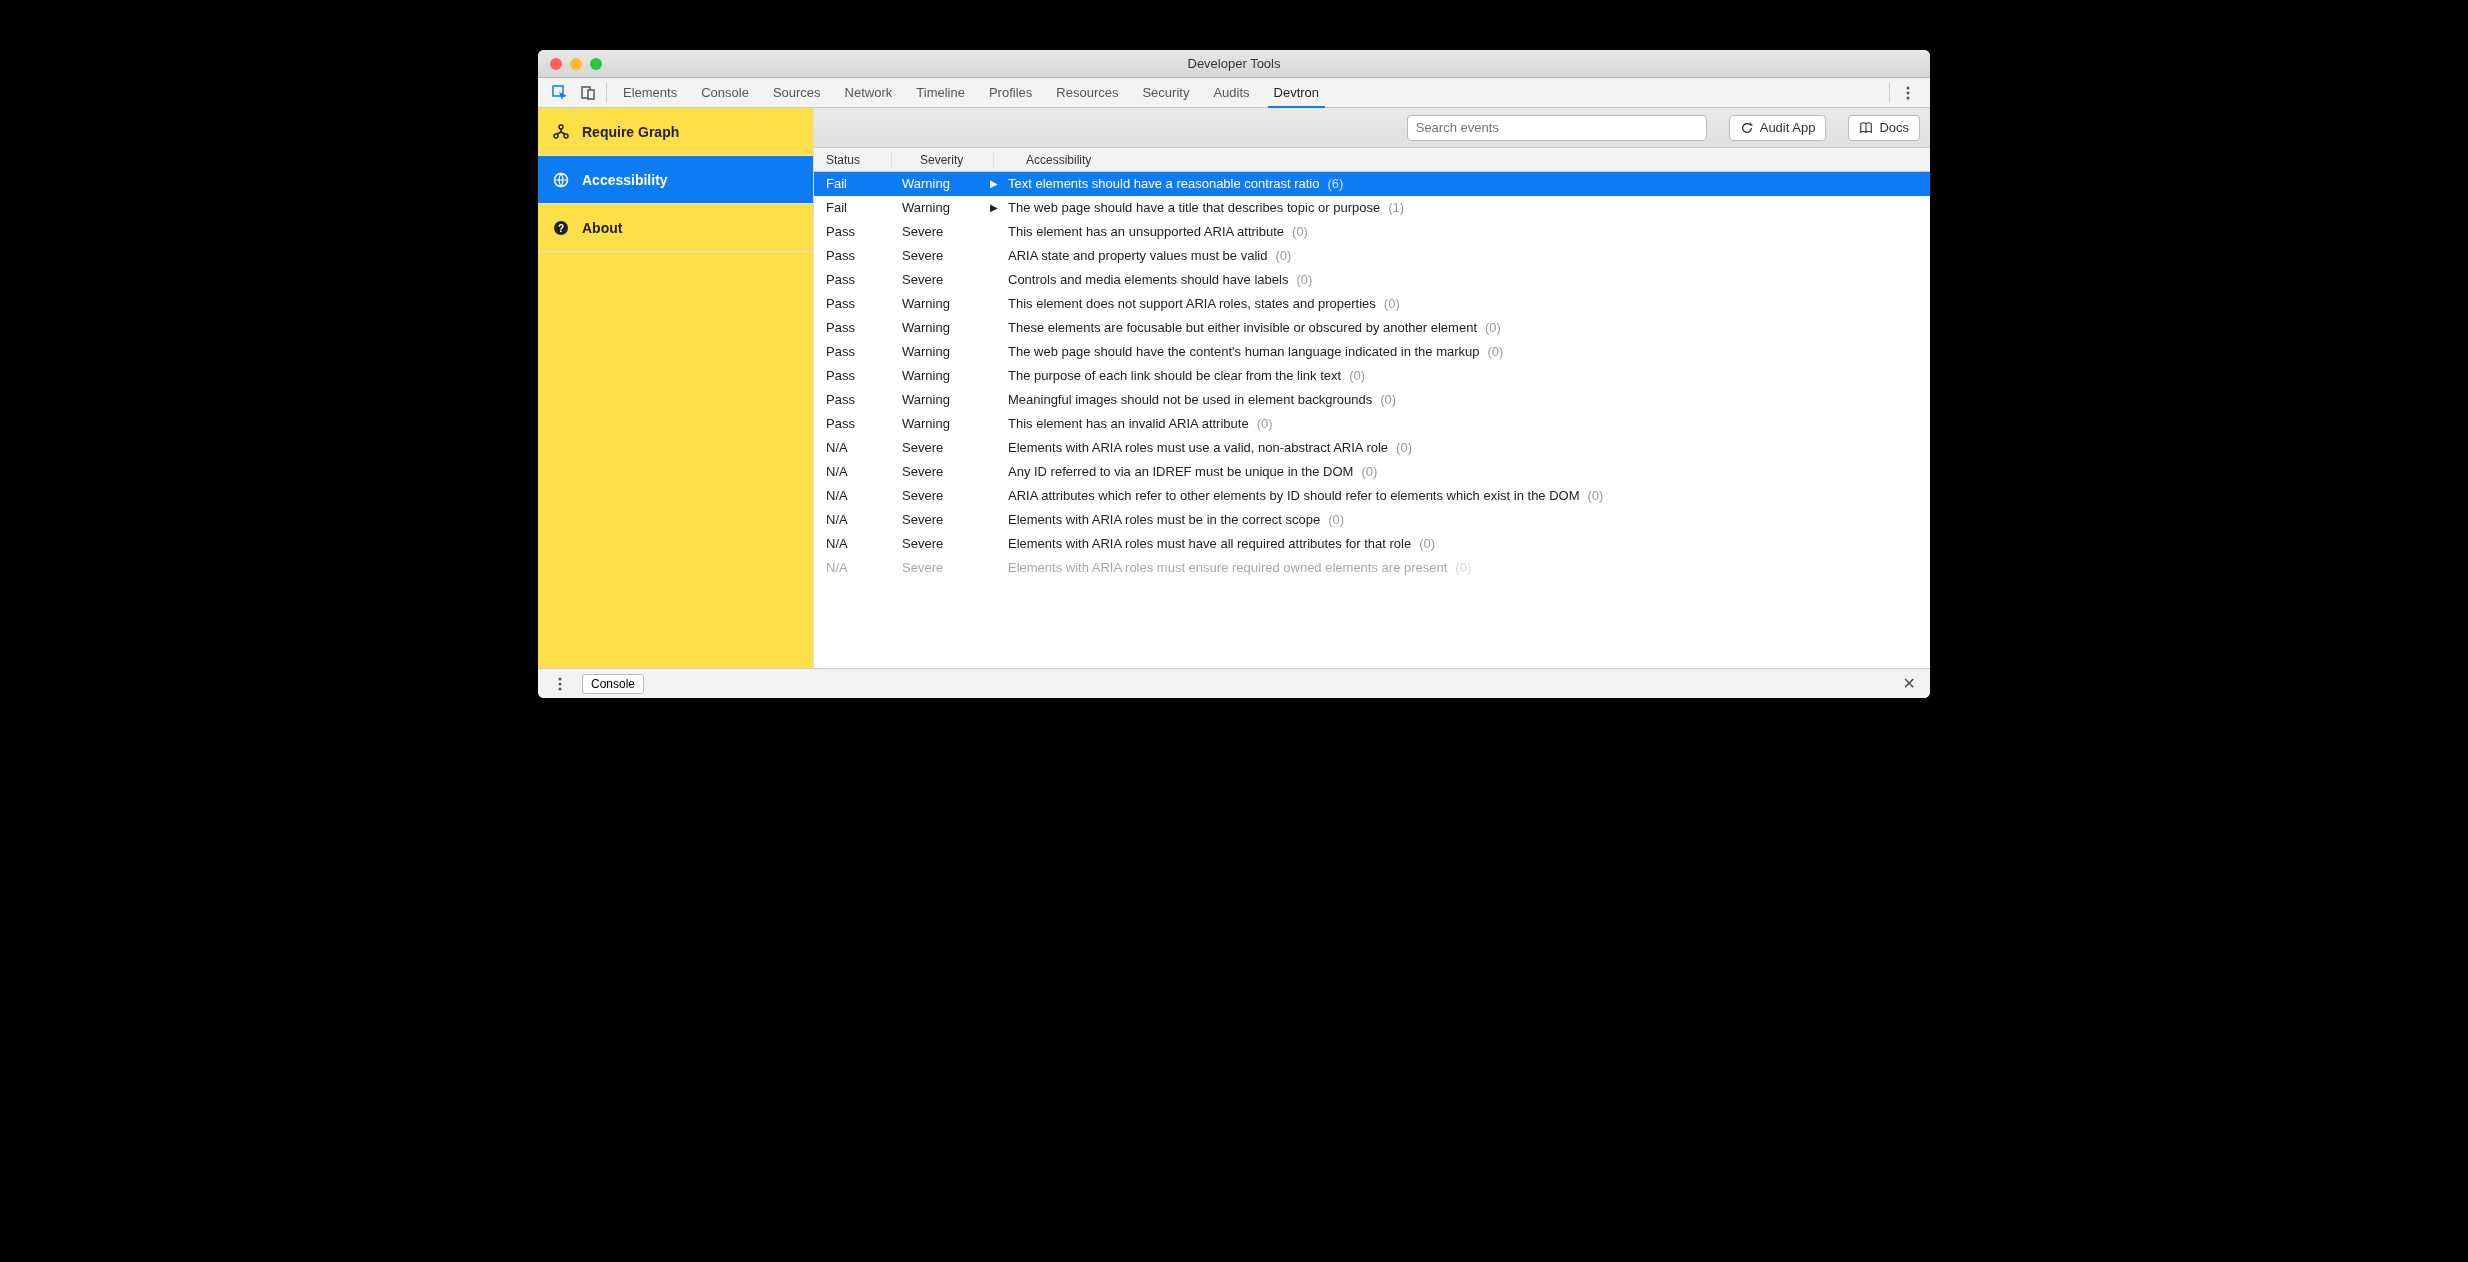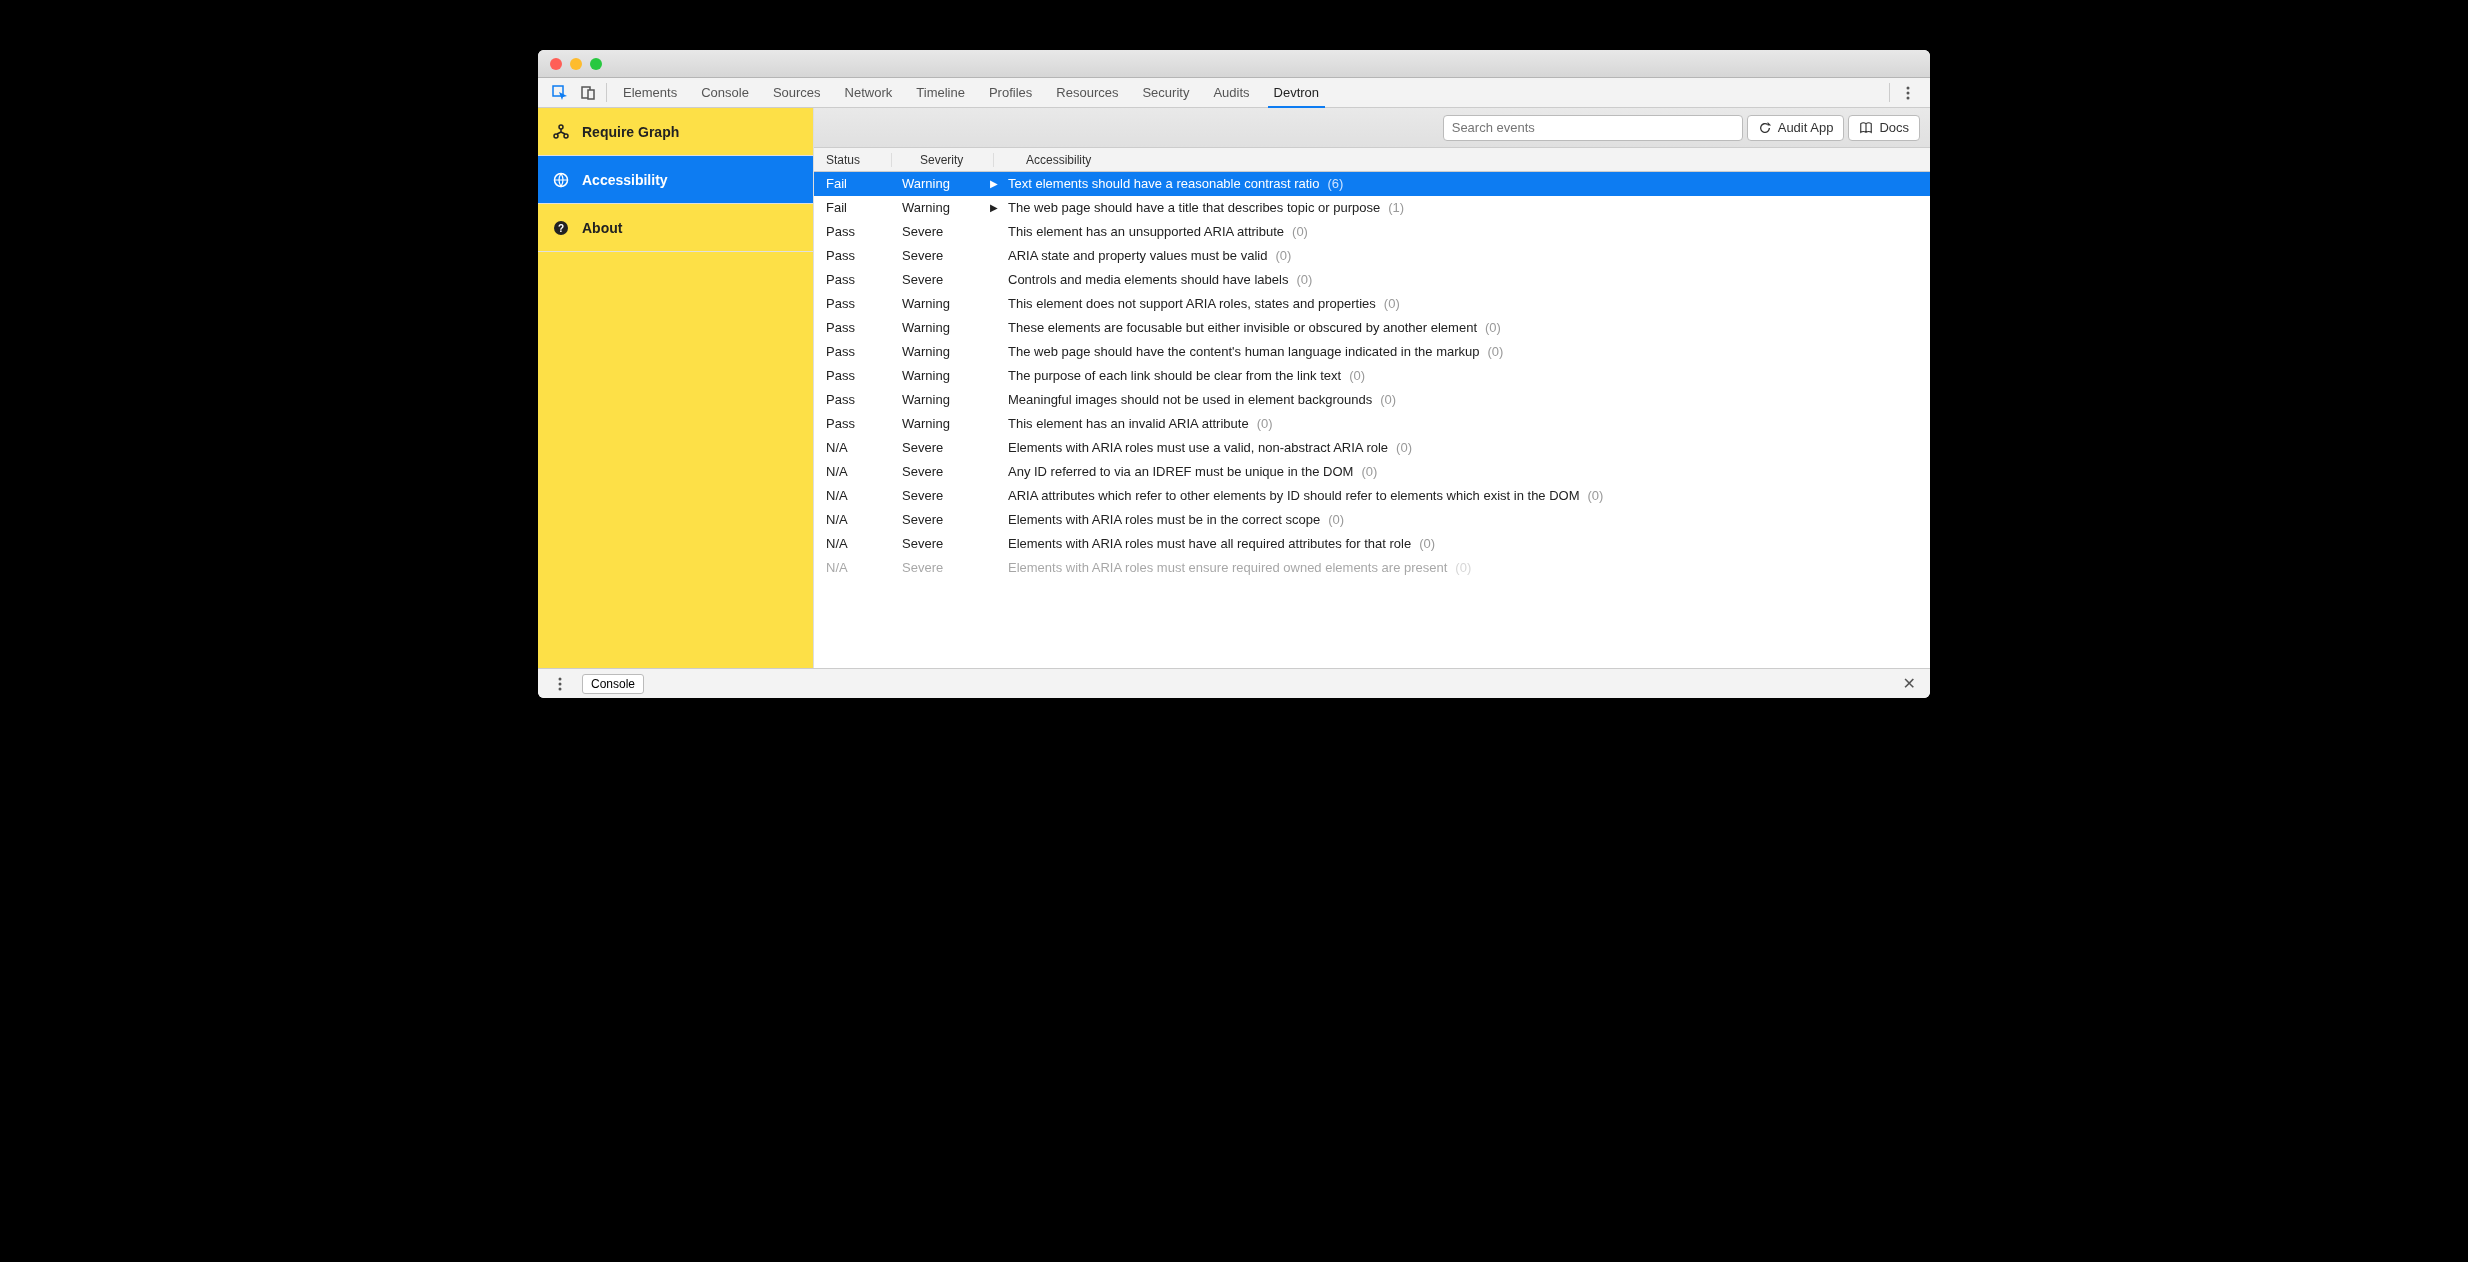--- a/index.html
+++ b/index.html
@@ -134,21 +134,21 @@
     flex:1;
     display:flex; flex-direction:column;
     overflow:hidden;
   }
   .toolbar {
     height:40px;
     background:linear-gradient(#e9e9e9,#e0e0e0);
     border-bottom:1px solid #ccc;
     display:flex; align-items:center;
     padding:0 10px;
-    gap:4px;
+    gap:22px;
   }
   .toolbar .spacer { flex:1; }
   .search {
     width:300px; height:26px;
     border:1px solid #bbb;
     border-radius:4px;
     padding:0 8px;
     font-size:13px;
     background:#fff;
   }
@@ -224,20 +224,21 @@
 <body>
 
 <div class="window">
 
   <div class="titlebar">
     <div class="traffic">
       <div class="tl red"></div>
       <div class="tl yellow"></div>
       <div class="tl green"></div>
     </div>
+    <div class="title">Developer Tools</div>
   </div>
 
   <div class="tabbar">
     <div class="ticon">
       <svg width="16" height="16" viewBox="0 0 16 16">
           <rect x="1" y="1" width="10" height="10" fill="none" stroke="#0d7cf2" stroke-width="1.5"></rect>
           <path d="M7 7 L15 11 L11 12 L10 15 Z" fill="#0d7cf2"></path>
         </svg>
     </div>
     <div class="ticon">

